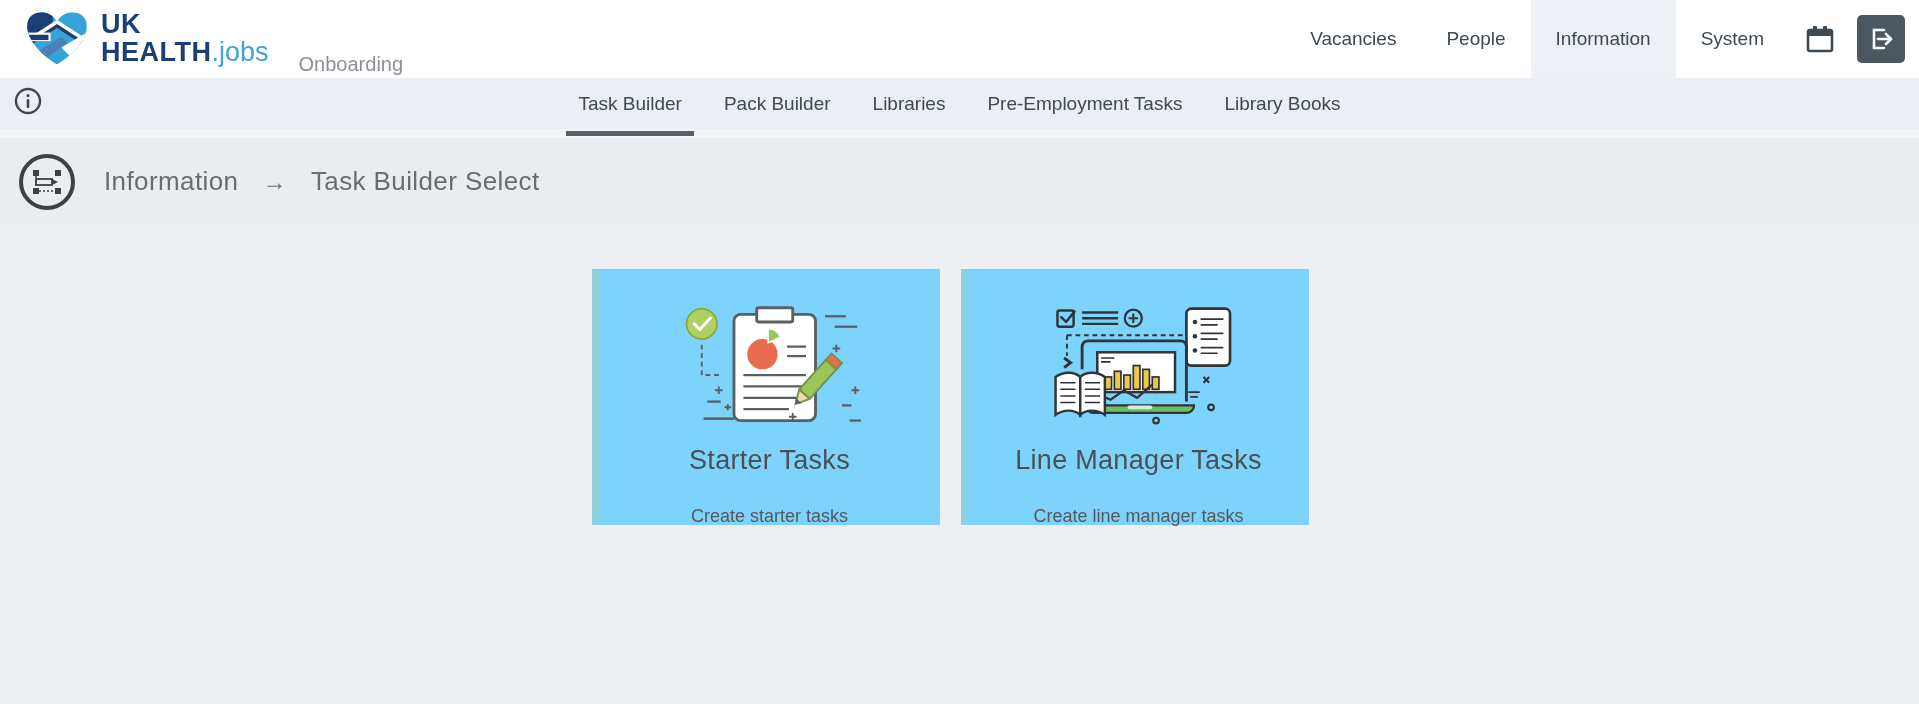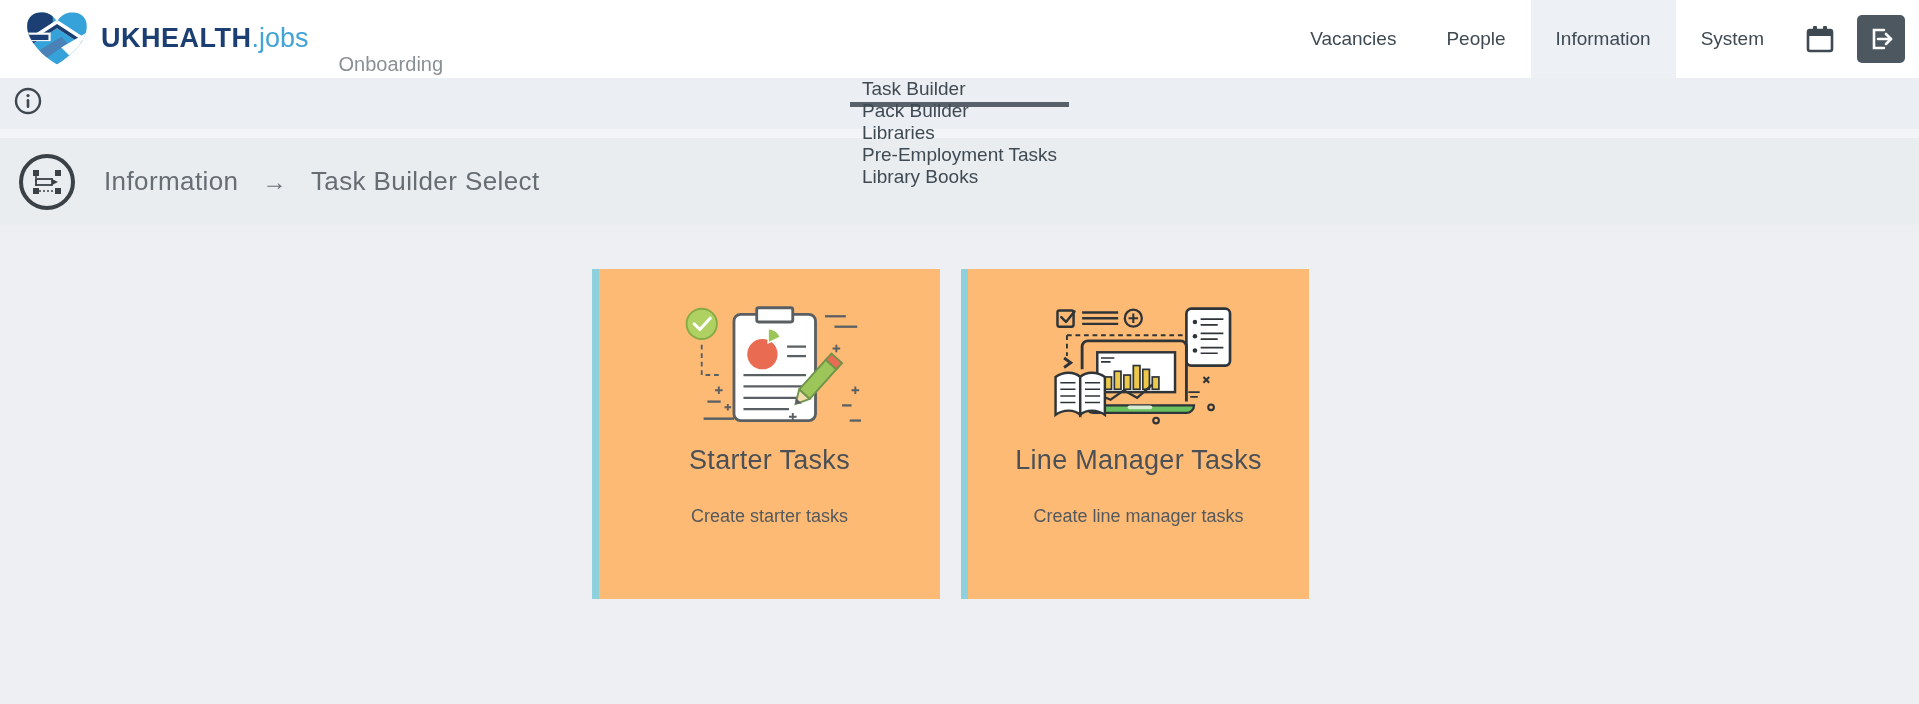--- a/index.html
+++ b/index.html
@@ -3,59 +3,59 @@
 <meta charset="utf-8">
 <style>
   * { margin:0; padding:0; box-sizing:border-box; }
   html,body { width:1919px; height:704px; overflow:hidden; background:#edeff2;
               font-family:"Liberation Sans", sans-serif; }
 
   
   .header { height:78px; background:#ffffff; display:flex; align-items:stretch; }
   .logo-wrap { display:flex; align-items:center; padding-left:25px; gap:12px; }
   .logo-heart { width:64px; height:56px; }
-  .logo-text { display:flex; flex-direction:row; line-height:1.02; }
+  .logo-text { display:flex; flex-direction:column; line-height:1.02; }
   .logo-uk   { font-size:27px; font-weight:bold; color:#1b3f72; letter-spacing:.5px; }
   .logo-row2 { display:flex; align-items:baseline; }
   .logo-health { font-size:27px; font-weight:bold; color:#1b3f72; letter-spacing:.5px; }
   .logo-jobs { font-size:27px; color:#42a4d6; }
   .logo-suffix { font-size:20px; color:#8b9096; align-self:flex-end; margin:0 0 2px 18px; }
 
   .main-nav { margin-left:auto; display:flex; align-items:stretch; }
   .nav-item { display:flex; align-items:center; padding:0 25px; font-size:19px;
               color:#3e4952; cursor:pointer; }
   .nav-item.active { background:#edf0f4; }
   .icon-btn { display:flex; align-items:center; justify-content:center; padding:0 16px; cursor:pointer; }
   .logout-btn { align-self:center; width:48px; height:48px; background:#4d5760; border-radius:5px;
                 display:flex; align-items:center; justify-content:center; margin:0 14px 0 6px; cursor:pointer; }
 
   
   .tabs-bar { height:60px; background:#ebeef2; position:relative; display:flex; }
   .tabs-bar::after { content:""; position:absolute; left:0; right:0; bottom:0; height:9px;
                      background:#f2f4f7; }
   .info-circle { position:absolute; left:14px; top:9px; z-index:2; cursor:pointer; }
-  .tabs { margin:0 auto; display:flex; align-items:stretch; height:51px;flex-direction:column; }
+  .tabs { margin:0 auto; display:flex; align-items:stretch; height:51px; }
   .tab { display:flex; align-items:center; padding:0 21px; font-size:19px; color:#3f4a52;
          position:relative; cursor:pointer; z-index:1; }
   .tab.active::after { content:""; position:absolute; left:9px; right:9px; bottom:-7px; height:5px;
                        background:#58606a; }
 
   
   .crumb-band { height:87px; background:#e9edf0; display:flex; align-items:center;
                 padding-left:18px; }
   .crumb-icon { width:58px; height:58px; margin-right:28px; }
   .crumb { display:flex; align-items:center; gap:24px; font-size:26px; color:#666d73;
            letter-spacing:.4px; }
   .crumb .sep { font-size:24px; color:#666d73; }
 
   
   .content { padding:12px 0 0 18px; }
   .question { font-size:27px; color:#7fb2d0; letter-spacing:.3px; }
   .cards-row { display:flex; gap:21px; margin:32px 0 0 574px; }
-  .card { width:348px; height:330px; background:#fdba74; border-left:7px solid #8ed0dc;
+  .card { width:348px; height:256px; background:#7dd3fc; border-left:7px solid #8ed0dc;
           text-align:center; padding-top:34px; cursor:pointer; }
   .card-illustration { width:210px; height:128px; display:inline-block; }
   .card-title { font-size:27px; color:#4a5056; margin-top:10px; letter-spacing:.3px; }
   .card-subtitle { font-size:18px; color:#54595e; margin-top:30px; }
 </style>
 </head>
 <body>
 
 <div class="header">
   <div class="logo-wrap">

